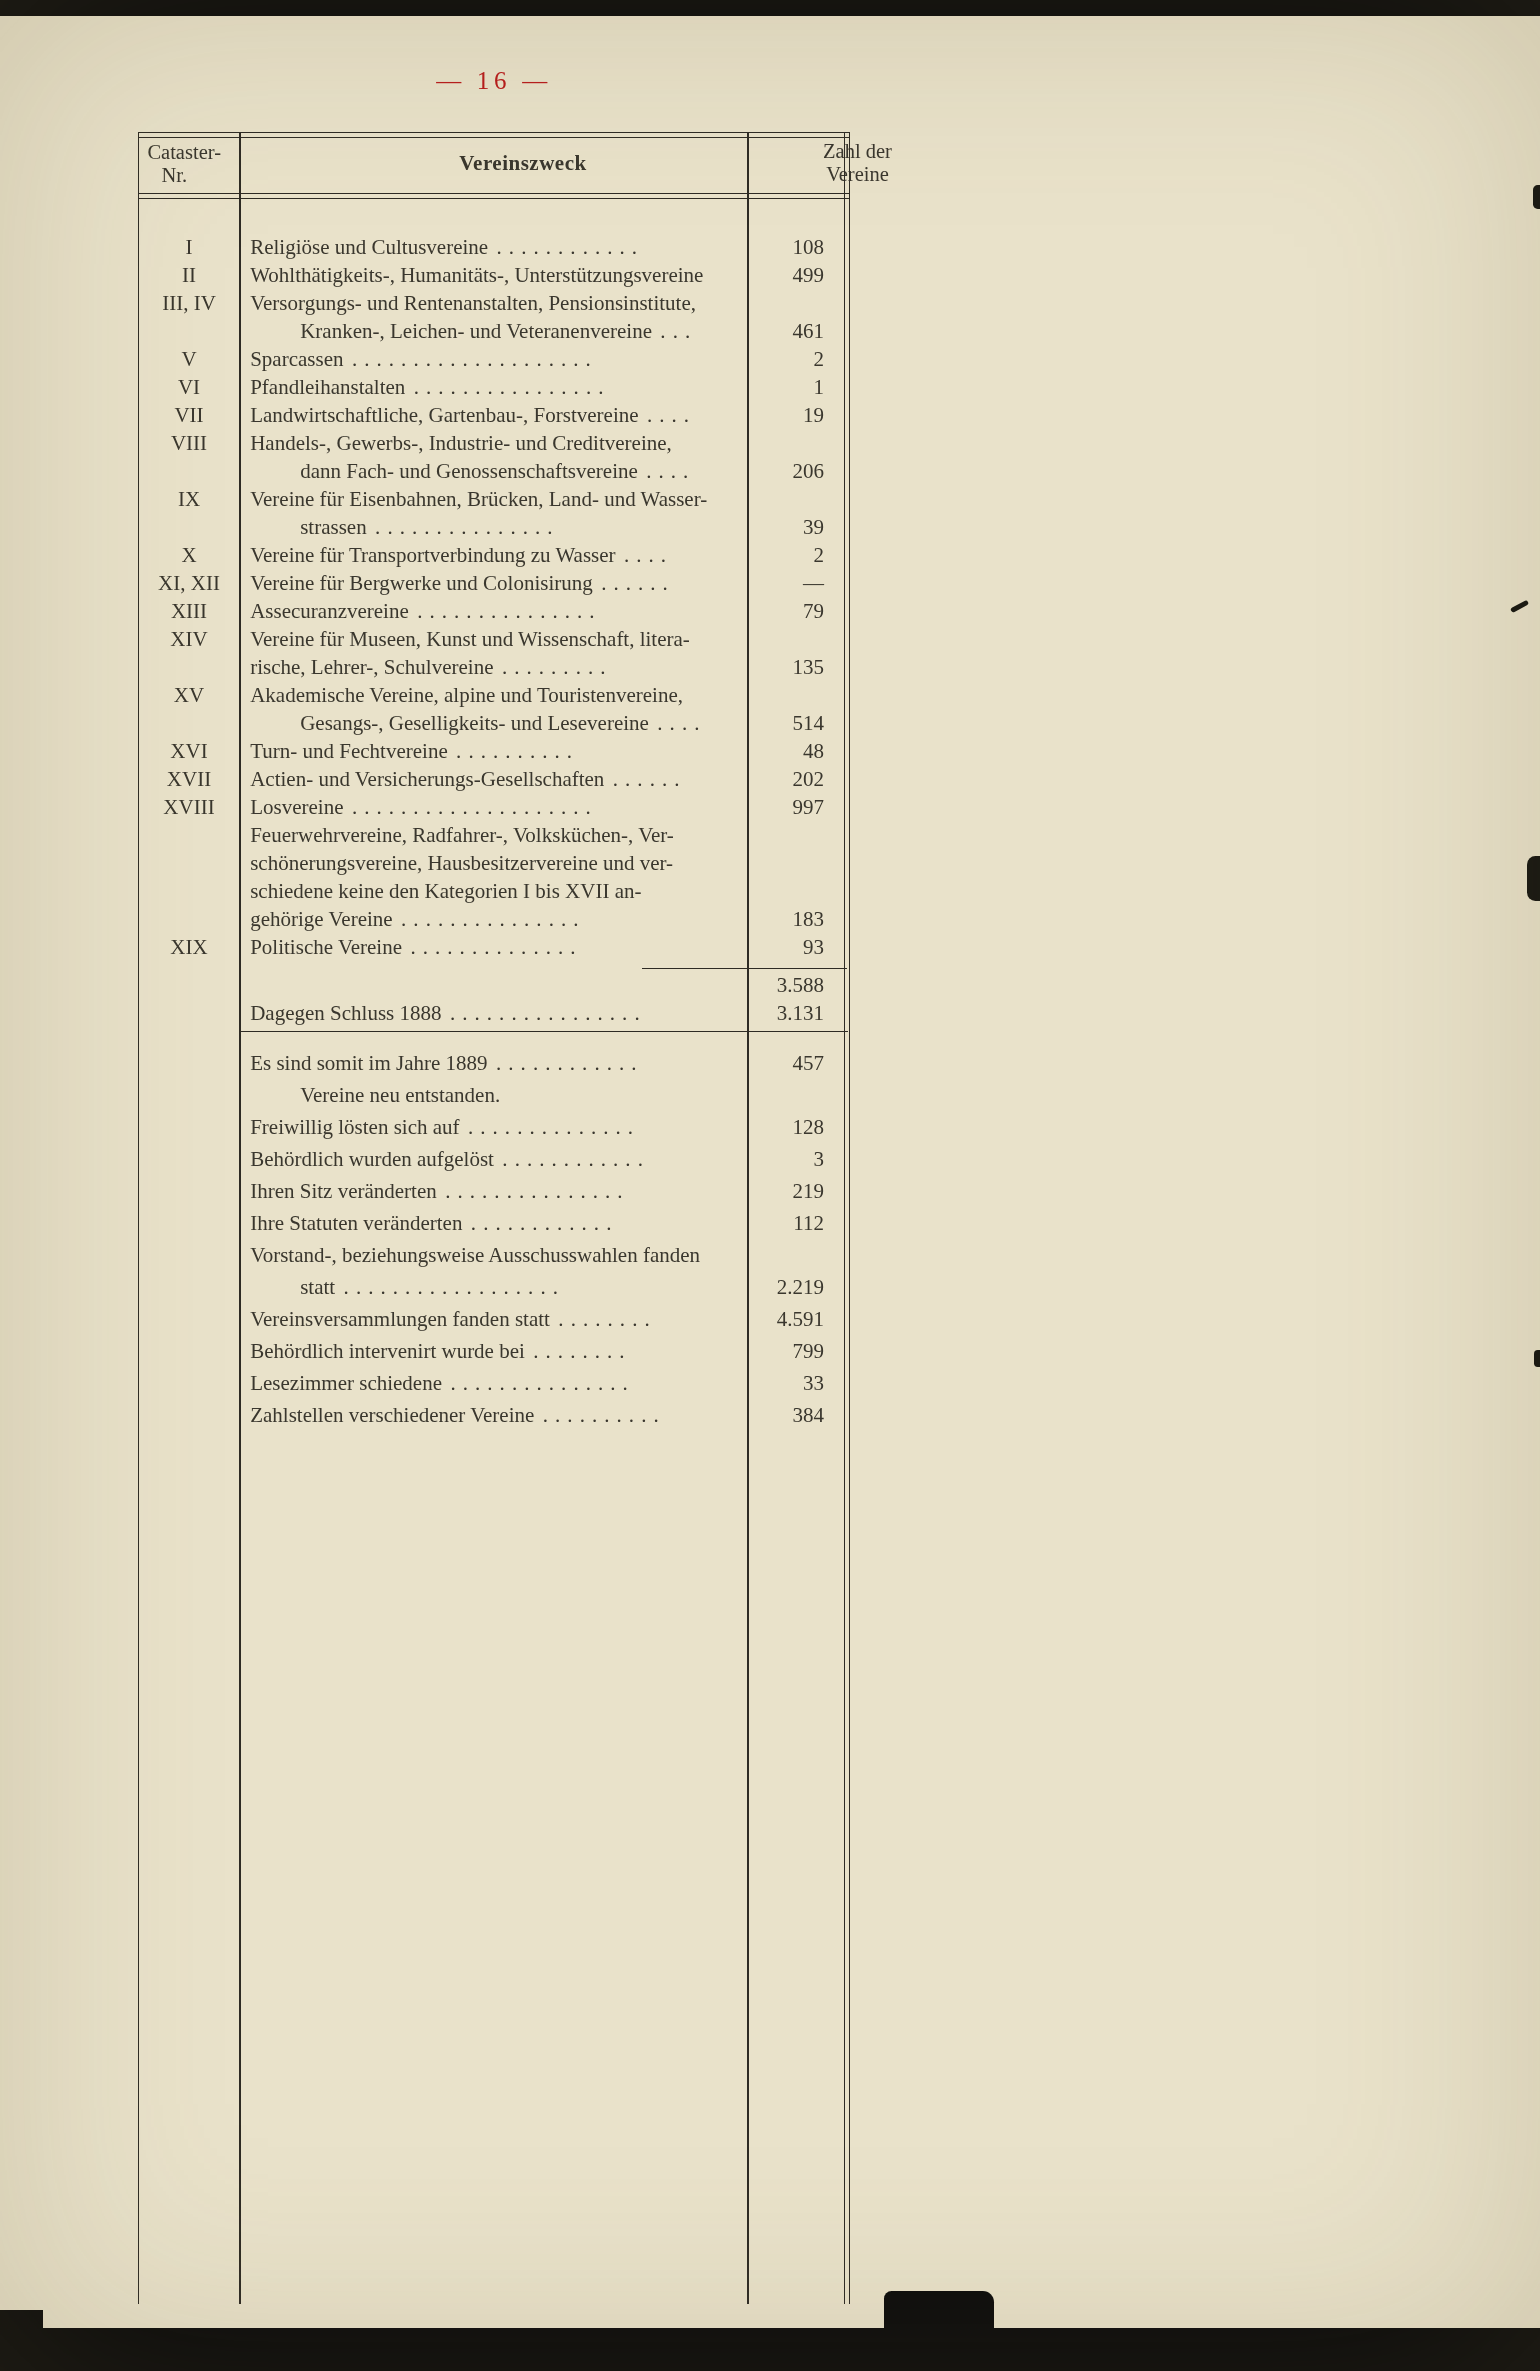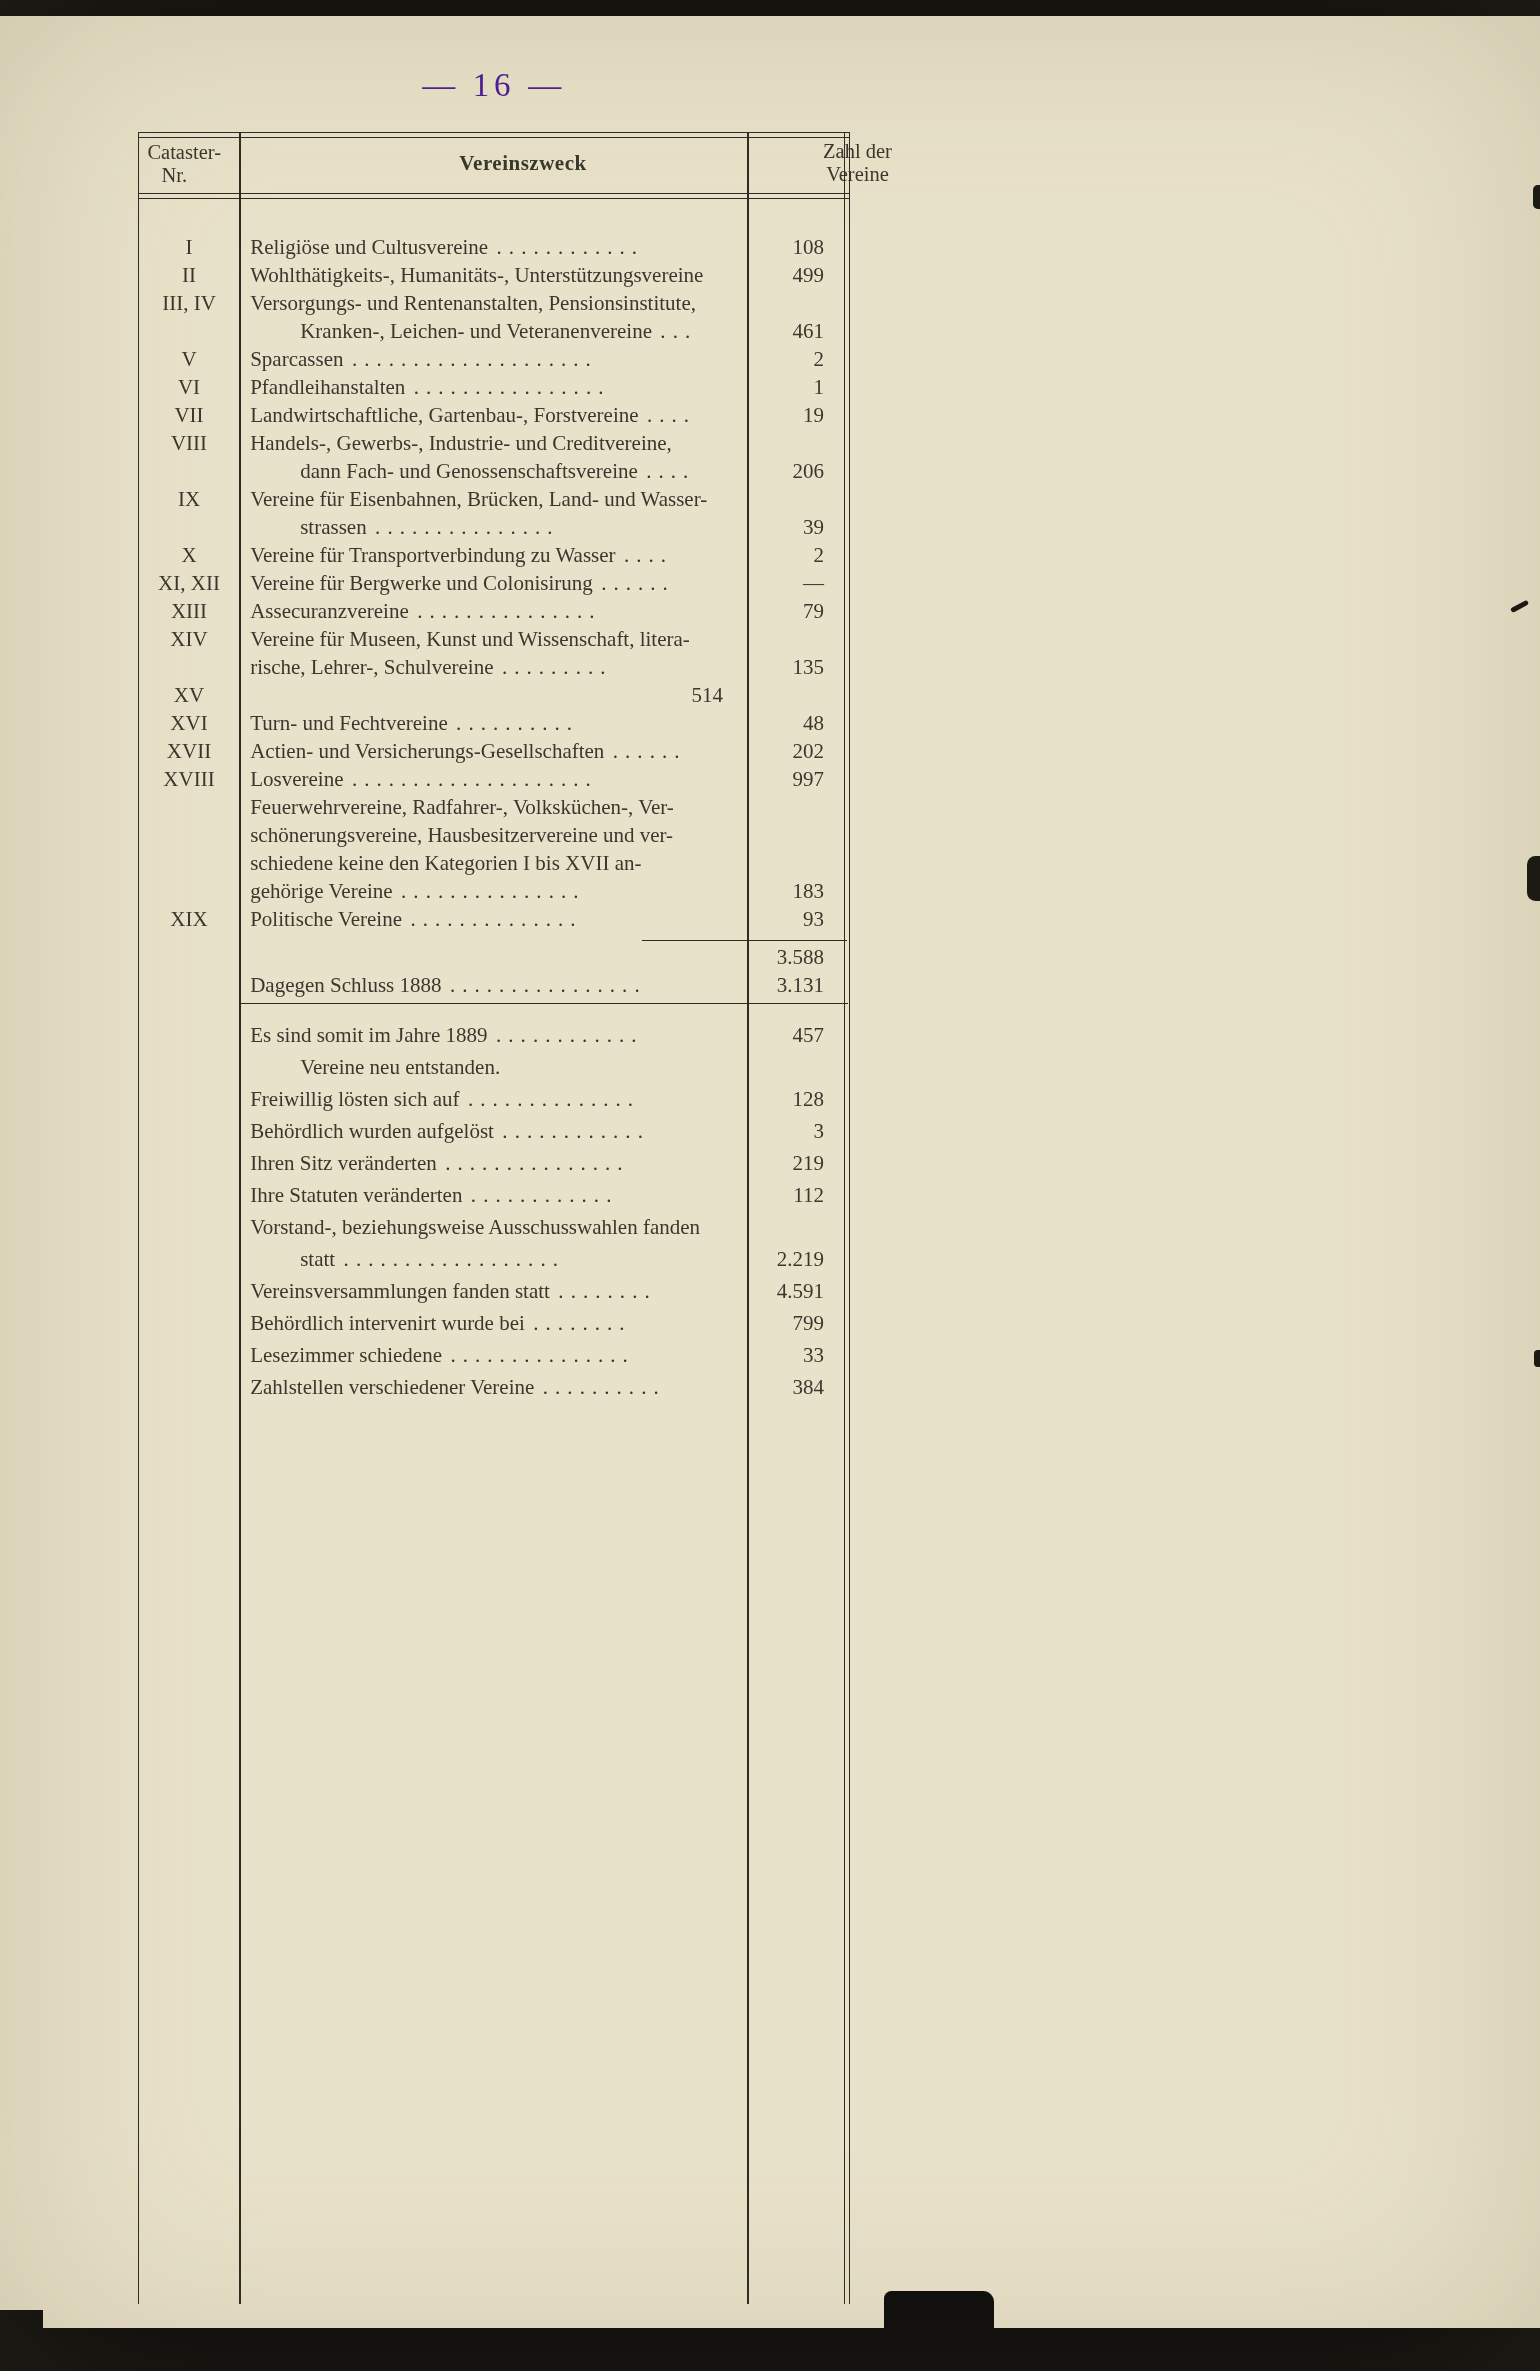--- a/index.html
+++ b/index.html
@@ -16,21 +16,21 @@
   .bar-bump2  { position:absolute; left:0; top:2310px; width:43px; height:23px; background:#0c0c0c; }
 
   .artifact { position:absolute; background:#141410; }
   .a1 { left:1533px; top:185px;  width:8.4px;  height:24px; border-radius:4.7px 0 0 4.7px; }
   .a2 { left:1510px; top:604px;  width:18.6px; height:4.7px;  transform:rotate(-28deg); border-radius:2.8px; }
   .a3 { left:1527px; top:856px;  width:14px; height:45px; border-radius:8.4px 0 0 8.4px; }
   .a4 { left:1534px; top:1350px; width:6.5px;  height:17px; border-radius:3.7px 0 0 3.7px; }
 
   .page-number {
     position:absolute; left:138px; top:67px; width:712px;
-    text-align:center; font-size:33px; letter-spacing:4.7px; color:#4c1d95;
+    text-align:center; font-size:25px; letter-spacing:4.7px; color:#b91c1c;
   }
 
   .table {
     position:absolute; left:138px; top:132px; width:712px; height:2172px;
     border:1.9px solid #2e2b24; border-bottom:none; box-sizing:border-box;
   }
   .inner-top   { position:absolute; left:0; right:0; top:3.7px; border-top:0.9px solid #2e2b24; }
   .inner-right { position:absolute; top:0; bottom:0; right:3.7px; border-right:0.9px solid #2e2b24; }
   .vsep  { position:absolute; top:0; bottom:0; width:1.9px; background:#2e2b24; }
   .vsep1 { left:100px; }
@@ -170,20 +170,24 @@
       <div class="trow">
         <div class="cell-nr">XIV</div>
         <div class="cell-text">
           <div class="tline"><span>Vereine für Museen, Kunst und Wissenschaft, litera-</span></div>
           <div class="tline"><span>rische, Lehrer-, Schulvereine</span><span class="dots">. . . . . . . . .</span></div>
         </div>
         <div class="cell-count">135</div>
       </div>
       <div class="trow">
         <div class="cell-nr">XV</div>
+        <div class="cell-text">
+          <div class="tline"><span>Akademische Vereine, alpine und Touristenvereine,</span></div>
+          <div class="tline indent"><span>Gesangs-, Geselligkeits- und Lesevereine</span><span class="dots">. . . .</span></div>
+        </div>
         <div class="cell-count">514</div>
       </div>
       <div class="trow">
         <div class="cell-nr">XVI</div>
         <div class="cell-text">
           <div class="tline"><span>Turn- und Fechtvereine</span><span class="dots">. . . . . . . . . .</span></div>
         </div>
         <div class="cell-count">48</div>
       </div>
       <div class="trow">

